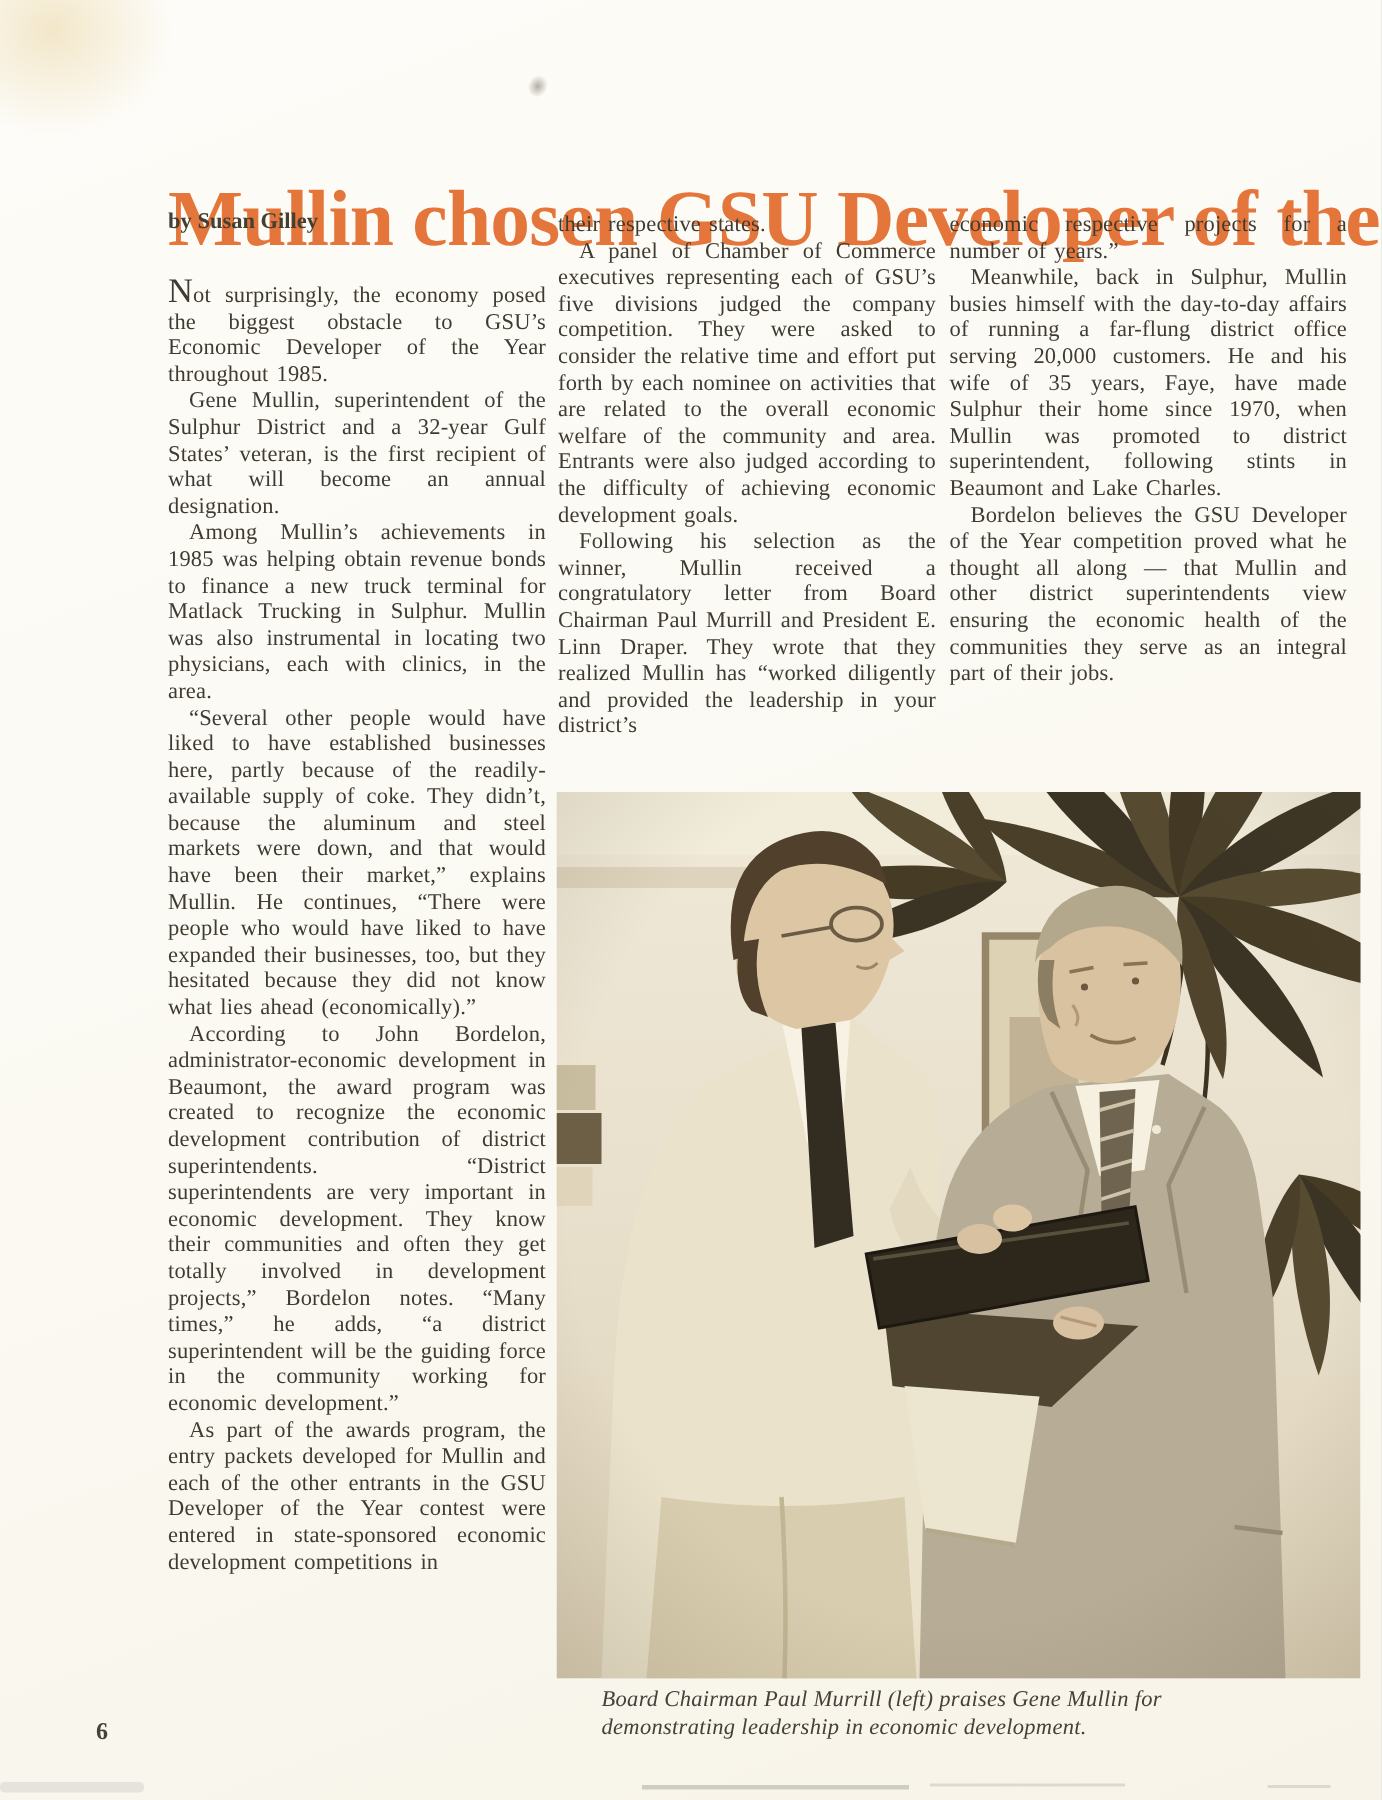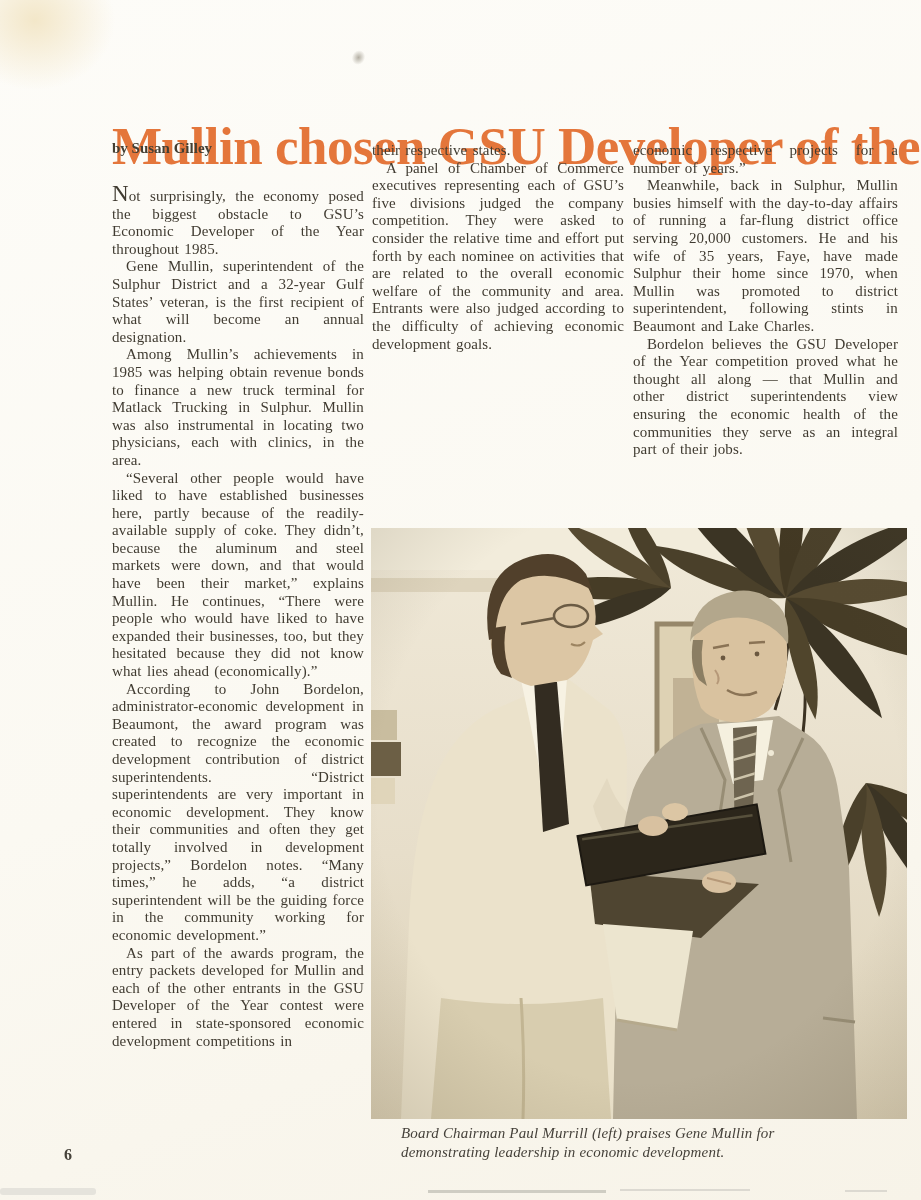--- a/index.html
+++ b/index.html
@@ -67,20 +67,21 @@
     <p class="indent">Gene Mullin, superintendent of the Sulphur District and a 32-year Gulf States’ veteran, is the first recipient of what will become an annual designation.</p>
     <p class="indent">Among Mullin’s achievements in 1985 was helping obtain revenue bonds to finance a new truck terminal for Matlack Trucking in Sulphur. Mullin was also instrumental in locating two physicians, each with clinics, in the area.</p>
     <p class="indent">“Several other people would have liked to have established businesses here, partly because of the readily-available supply of coke. They didn’t, because the aluminum and steel markets were down, and that would have been their market,” explains Mullin. He continues, “There were people who would have liked to have expanded their businesses, too, but they hesitated because they did not know what lies ahead (economically).”</p>
     <p class="indent">According to John Bordelon, administrator-economic development in Beaumont, the award program was created to recognize the economic development contribution of district superintendents. “District superintendents are very important in economic development. They know their communities and often they get totally involved in development projects,” Bordelon notes. “Many times,” he adds, “a district superintendent will be the guiding force in the community working for economic development.”</p>
     <p class="indent">As part of the awards program, the entry packets developed for Mullin and each of the other entrants in the GSU Developer of the Year contest were entered in state-sponsored economic development competitions in</p>
   </div>
 
   <div class="col col-2">
     <p>their respective states.</p>
     <p class="indent">A panel of Chamber of Commerce executives representing each of GSU’s five divisions judged the company competition. They were asked to consider the relative time and effort put forth by each nominee on activities that are related to the overall economic welfare of the community and area. Entrants were also judged according to the difficulty of achieving economic development goals.</p>
+    <p class="indent">Following his selection as the winner, Mullin received a congratulatory letter from Board Chairman Paul Murrill and President E. Linn Draper. They wrote that they realized Mullin has “worked diligently and provided the leadership in your district’s</p>
   </div>
 
   <div class="col col-3">
     <p>economic respective projects for a number of years.”</p>
     <p class="indent">Meanwhile, back in Sulphur, Mullin busies himself with the day-to-day affairs of running a far-flung district office serving 20,000 customers. He and his wife of 35 years, Faye, have made Sulphur their home since 1970, when Mullin was promoted to district superintendent, following stints in Beaumont and Lake Charles.</p>
     <p class="indent">Bordelon believes the GSU Developer of the Year competition proved what he thought all along — that Mullin and other district superintendents view ensuring the economic health of the communities they serve as an integral part of their jobs.</p>
   </div>
 
   <div class="photo-wrap">
     <svg width="536" height="591" viewBox="0 0 536 591" xmlns="http://www.w3.org/2000/svg">

